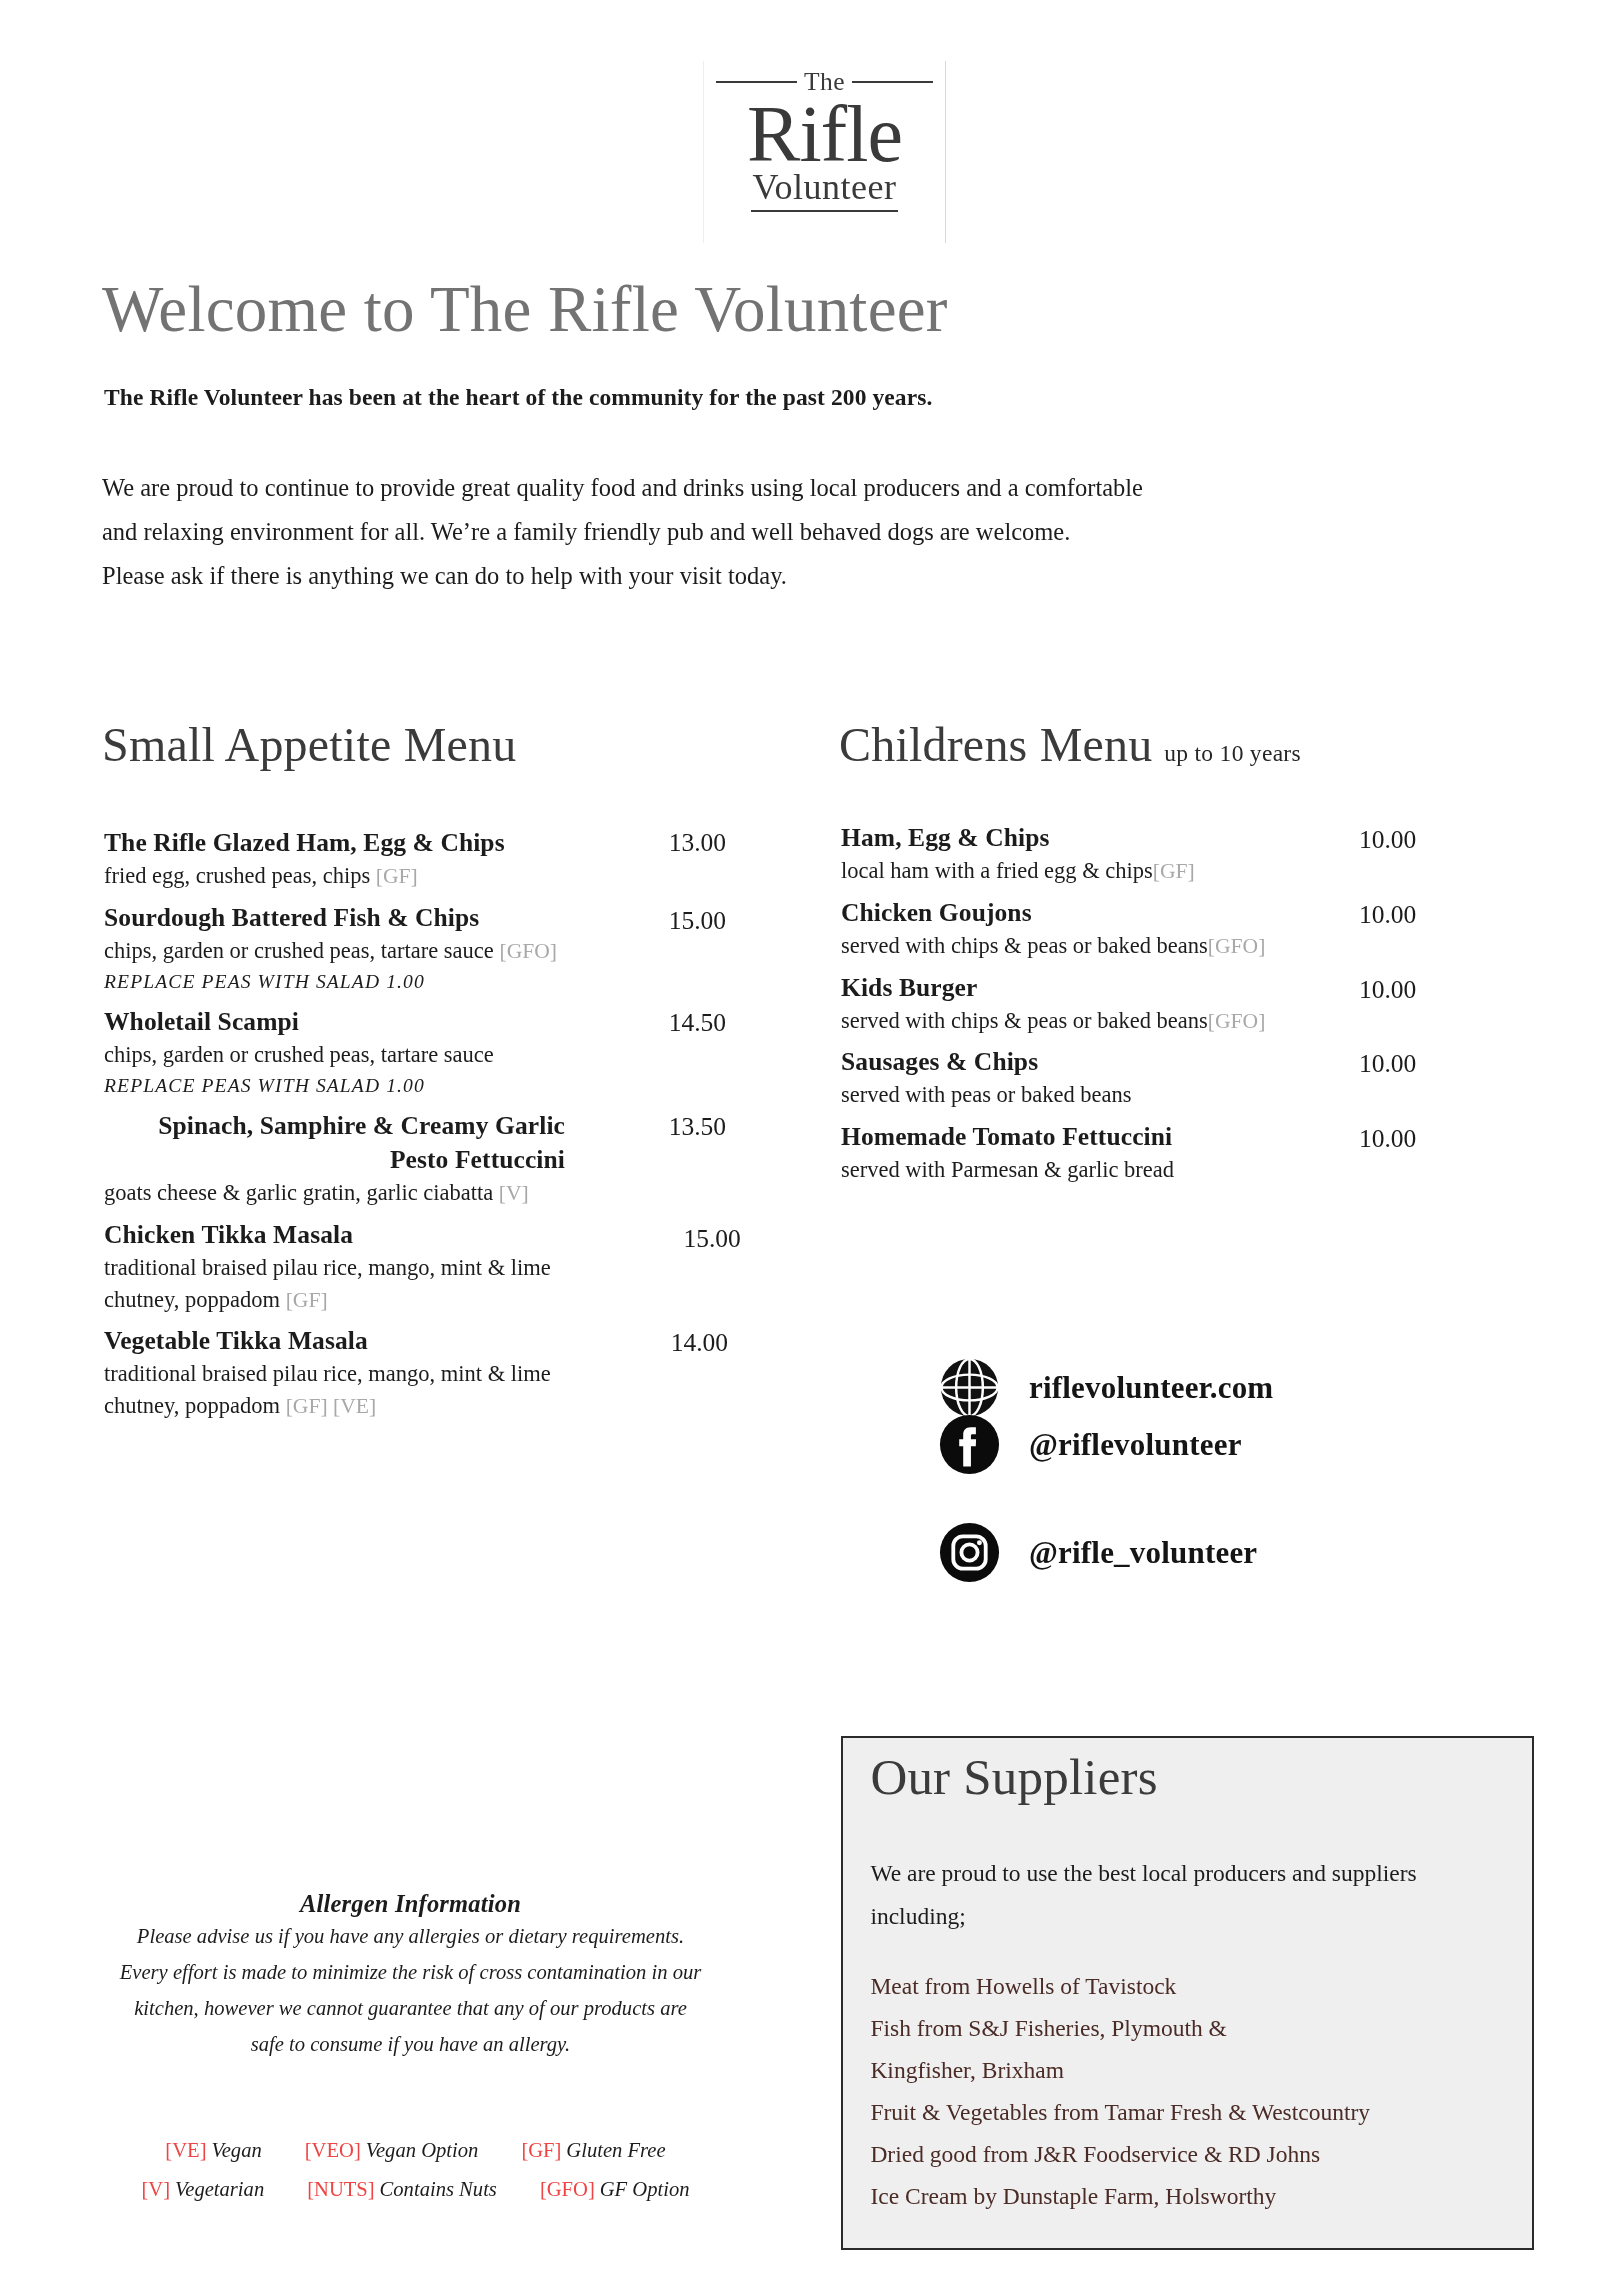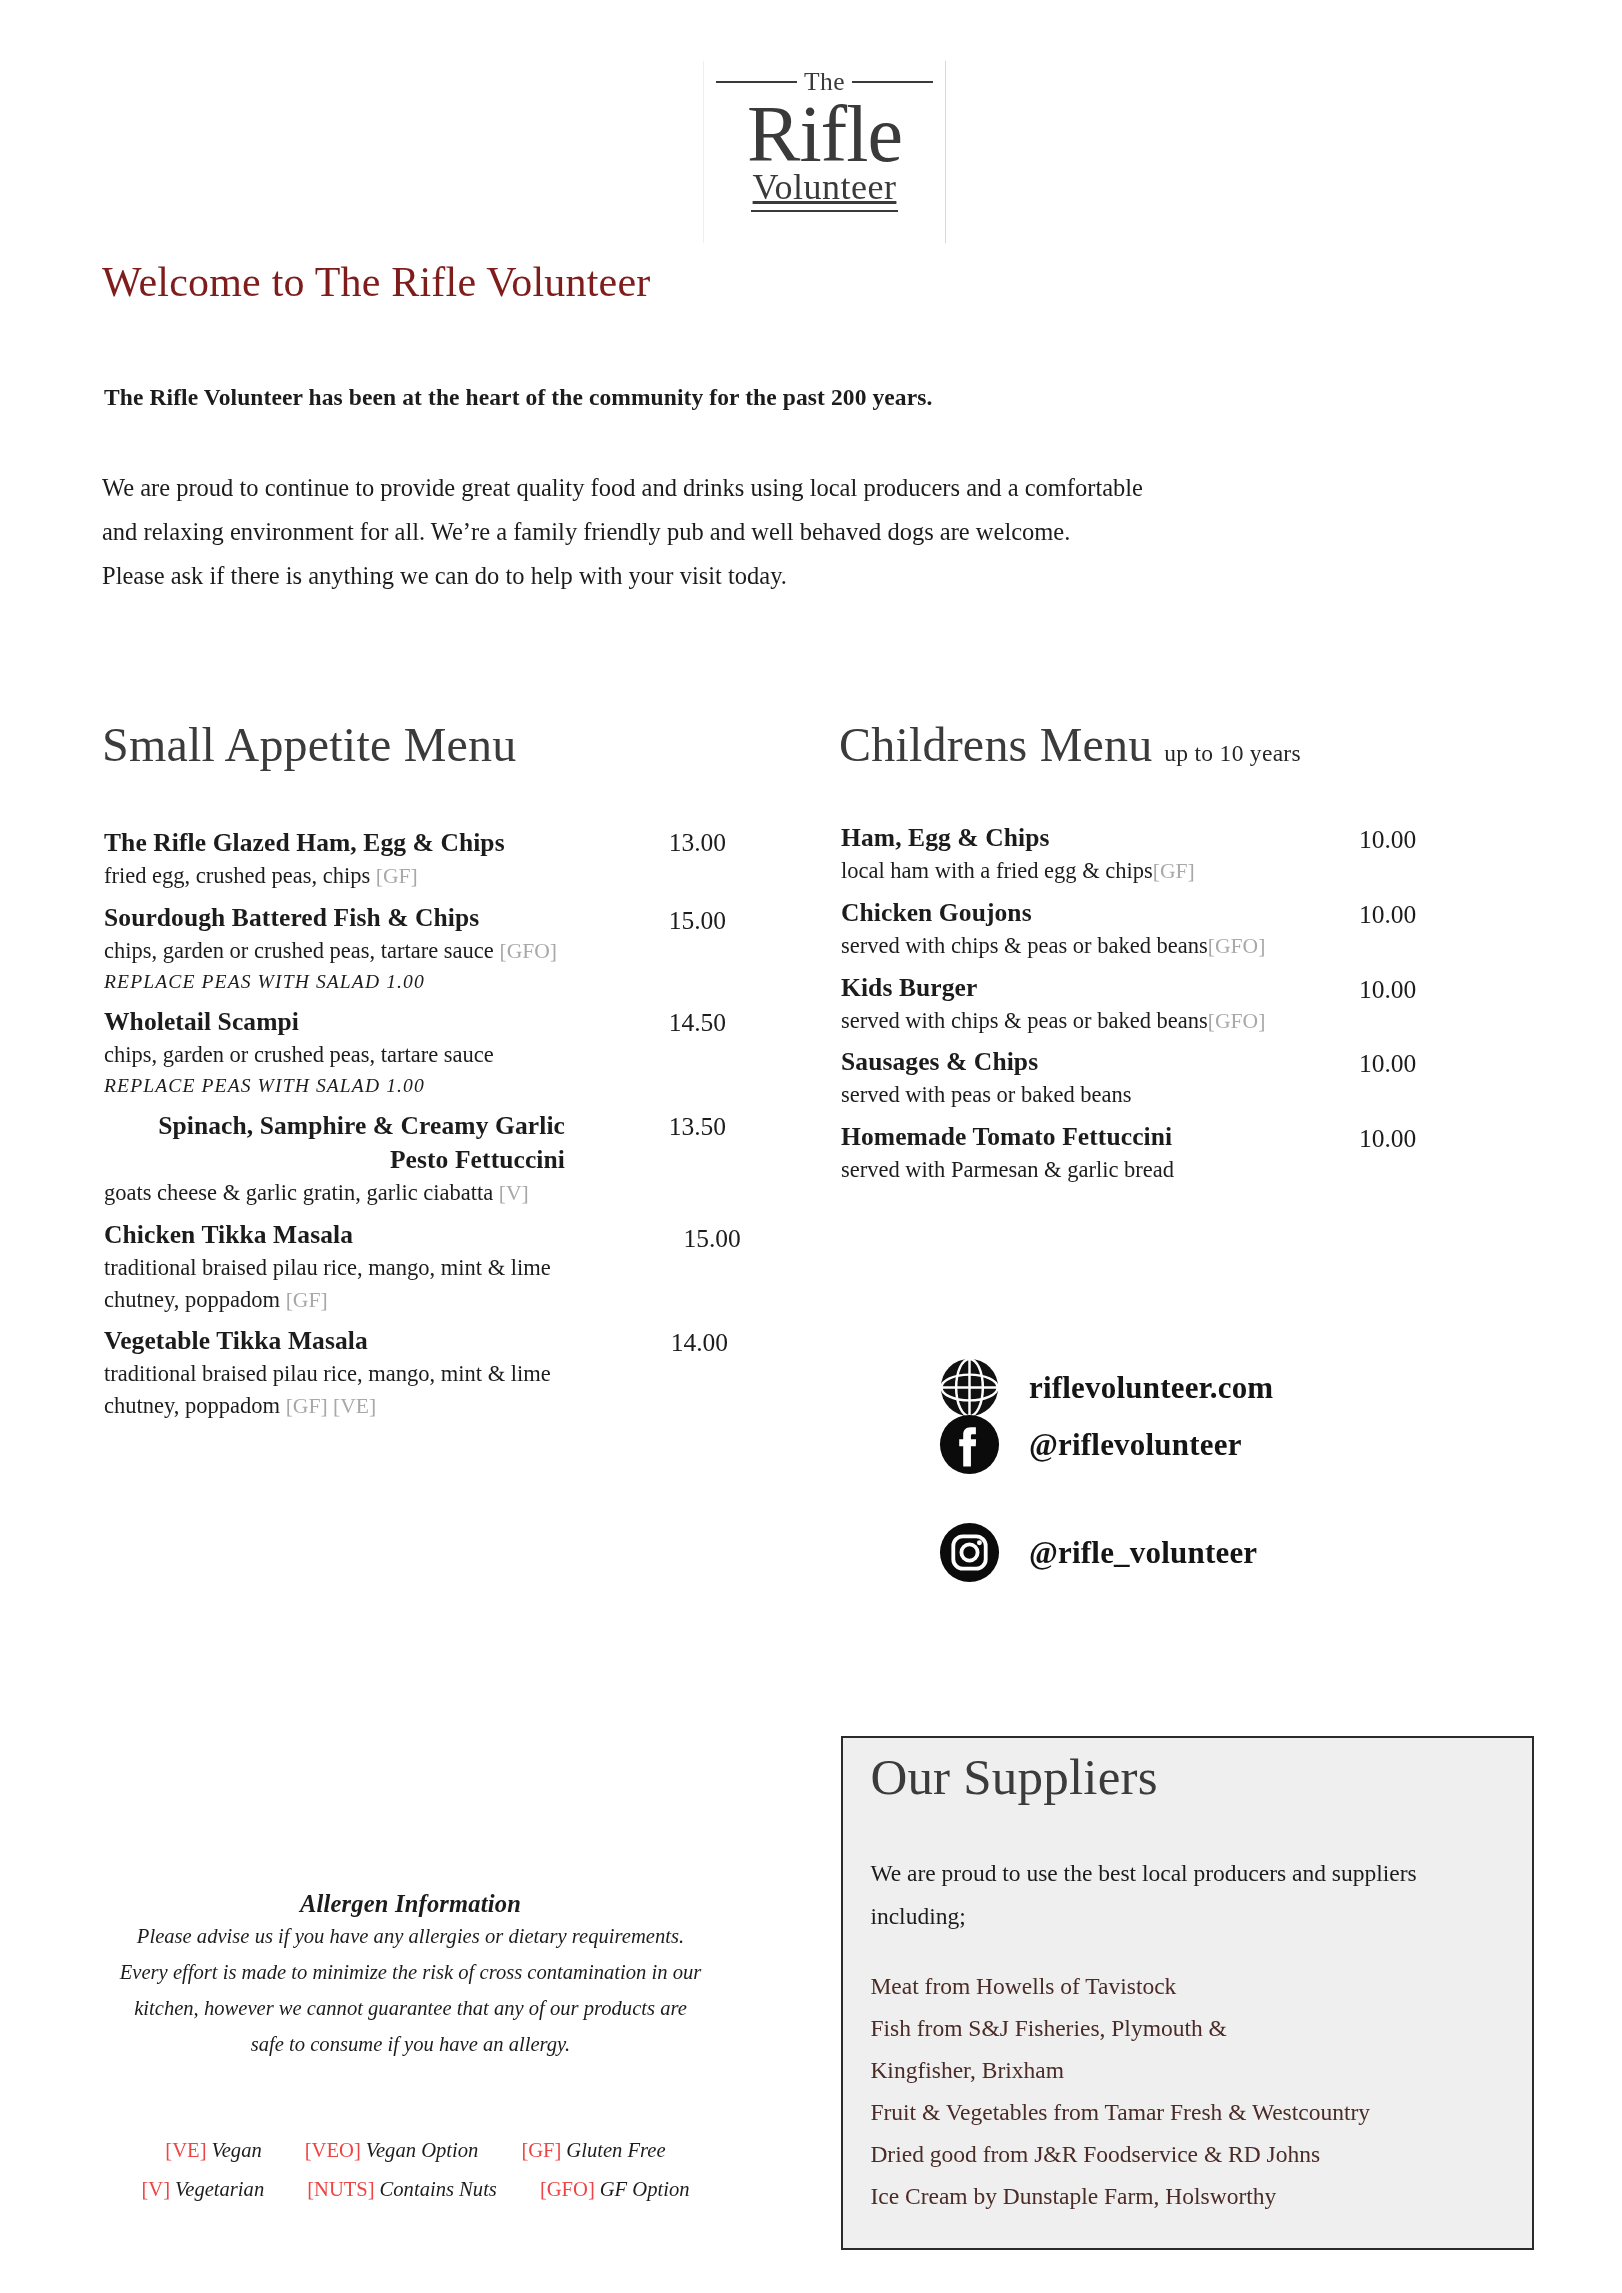--- a/index.html
+++ b/index.html
@@ -54,30 +54,29 @@
     margin-top: 2px;
   }
   .logo-volunteer {
     font-size: 36px;
     line-height: 1.1;
     letter-spacing: 0.5px;
     border-bottom: 2.9px solid #3a3a3a;
     display: inline-block;
     padding: 0 2px 2px 2px;
     margin-top: -3.9px;
-    text-decoration: underline;
   }
 
   
   .welcome-title {
     position: absolute;
     left: 102px;
-    top: 258px;
-    font-size: 42px;
-    color: #7f1d1d;
+    top: 272px;
+    font-size: 65px;
+    color: #737373;
     letter-spacing: 0.2px;
     white-space: nowrap;
   }
   .welcome-lead {
     position: absolute;
     left: 104px;
     top: 384px;
     font-size: 23.5px;
     font-weight: bold;
     letter-spacing: 0.1px;

